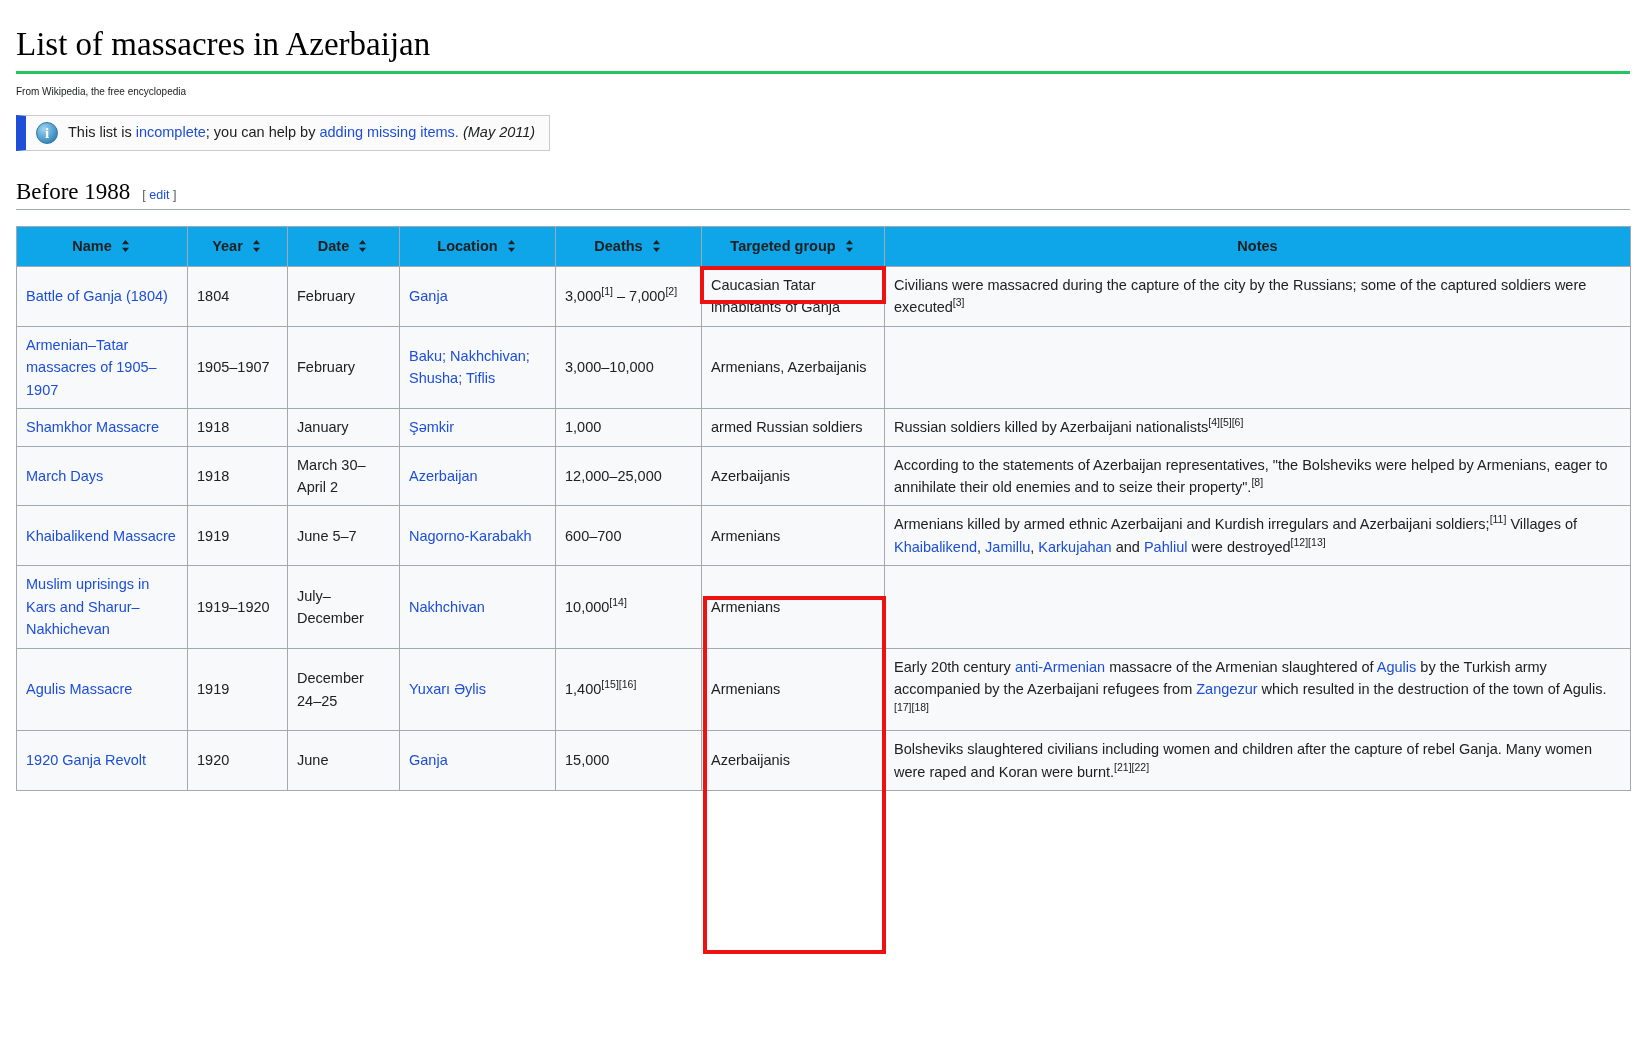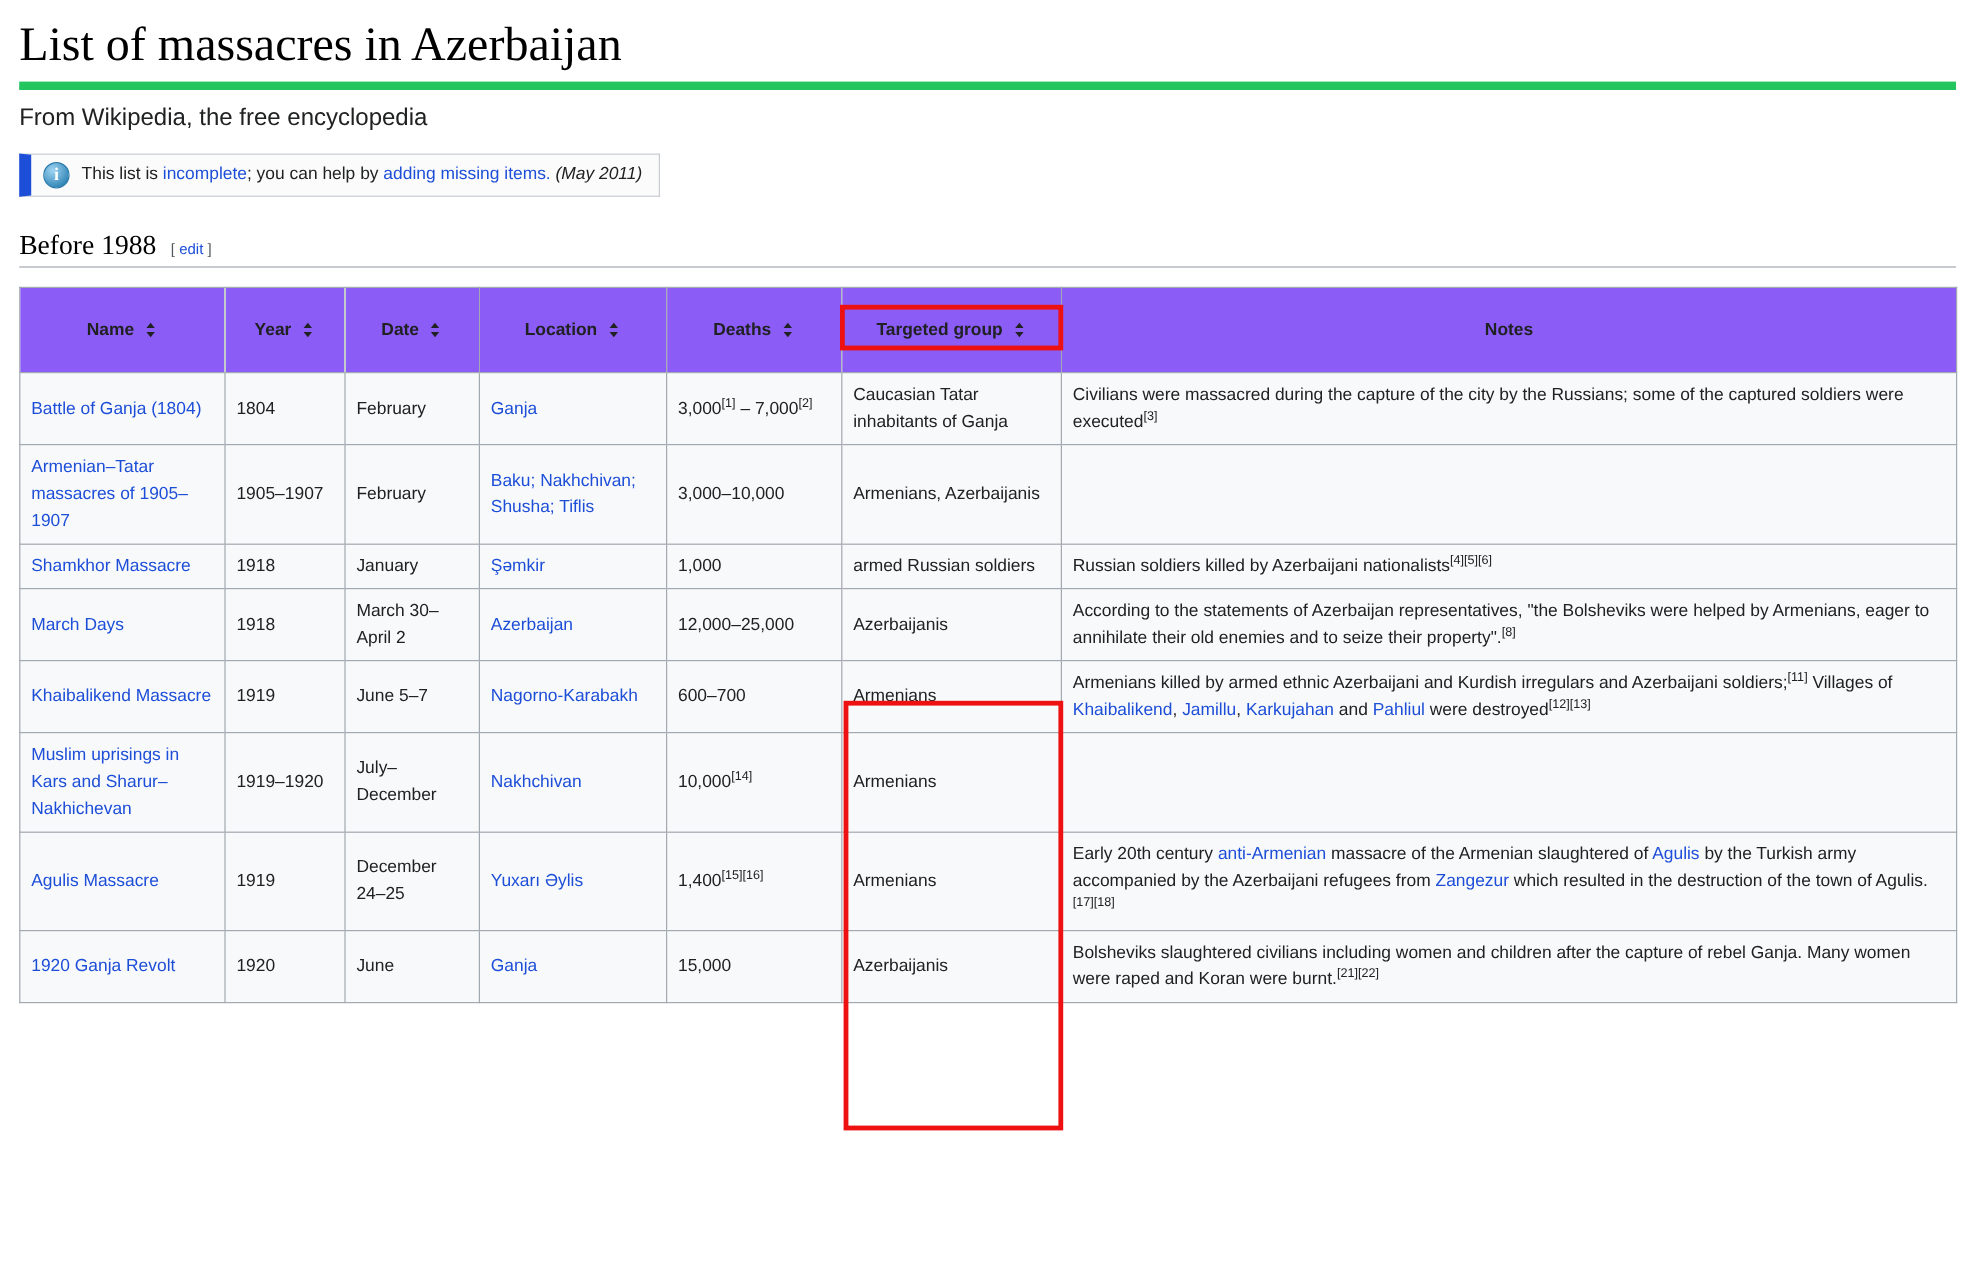--- a/index.html
+++ b/index.html
@@ -8,30 +8,30 @@
     width: 1646px; height: 1057px;
     background: #ffffff;
     font-family: "Liberation Sans", sans-serif;
     color: #202122;
     overflow: hidden;
   }
   .page { padding: 0 16px; position: relative; }
 
   #page-title {
     font-family: "Liberation Serif", serif;
-    font-size: 40px;
+    font-size: 33px;
     font-weight: normal;
     line-height: 1.25;
-    margin: 12px 0 0 0;
+    margin: 24px 0 0 0;
     padding: 0 0 6px 0;
-    border-bottom: 7px solid #22c55e;
+    border-bottom: 3px solid #22c55e;
     color: #000;
   }
   .tagline {
-    font-size: 20px;
+    font-size: 10px;
     color: #202122;
     margin: 12px 0 0 0;
   }
 
   
   .ambox {
     margin: 18px 0 0 0;
     border: 1px solid #c8ccd1;
     border-left: 10px solid #1c4ed8;
     background: #fbfbfb;
@@ -99,24 +99,24 @@
     line-height: 1.55;
     table-layout: fixed;
   }
   table.wikitable th,
   table.wikitable td {
     border: 1px solid #a2a9b1;
     padding: 7px 9px;
     vertical-align: middle;
   }
   table.wikitable th {
-    background: #8b5cf6;
+    background: #0ea5e9;
     text-align: center;
     font-weight: bold;
-    padding: 24px 9px;
+    padding: 8px 9px;
     position: relative;
   }
   table.wikitable td { text-align: left; }
 
   .sorticon {
     display: inline-block;
     width: 12px;
     margin-left: 8px;
     vertical-align: middle;
     line-height: 0;

